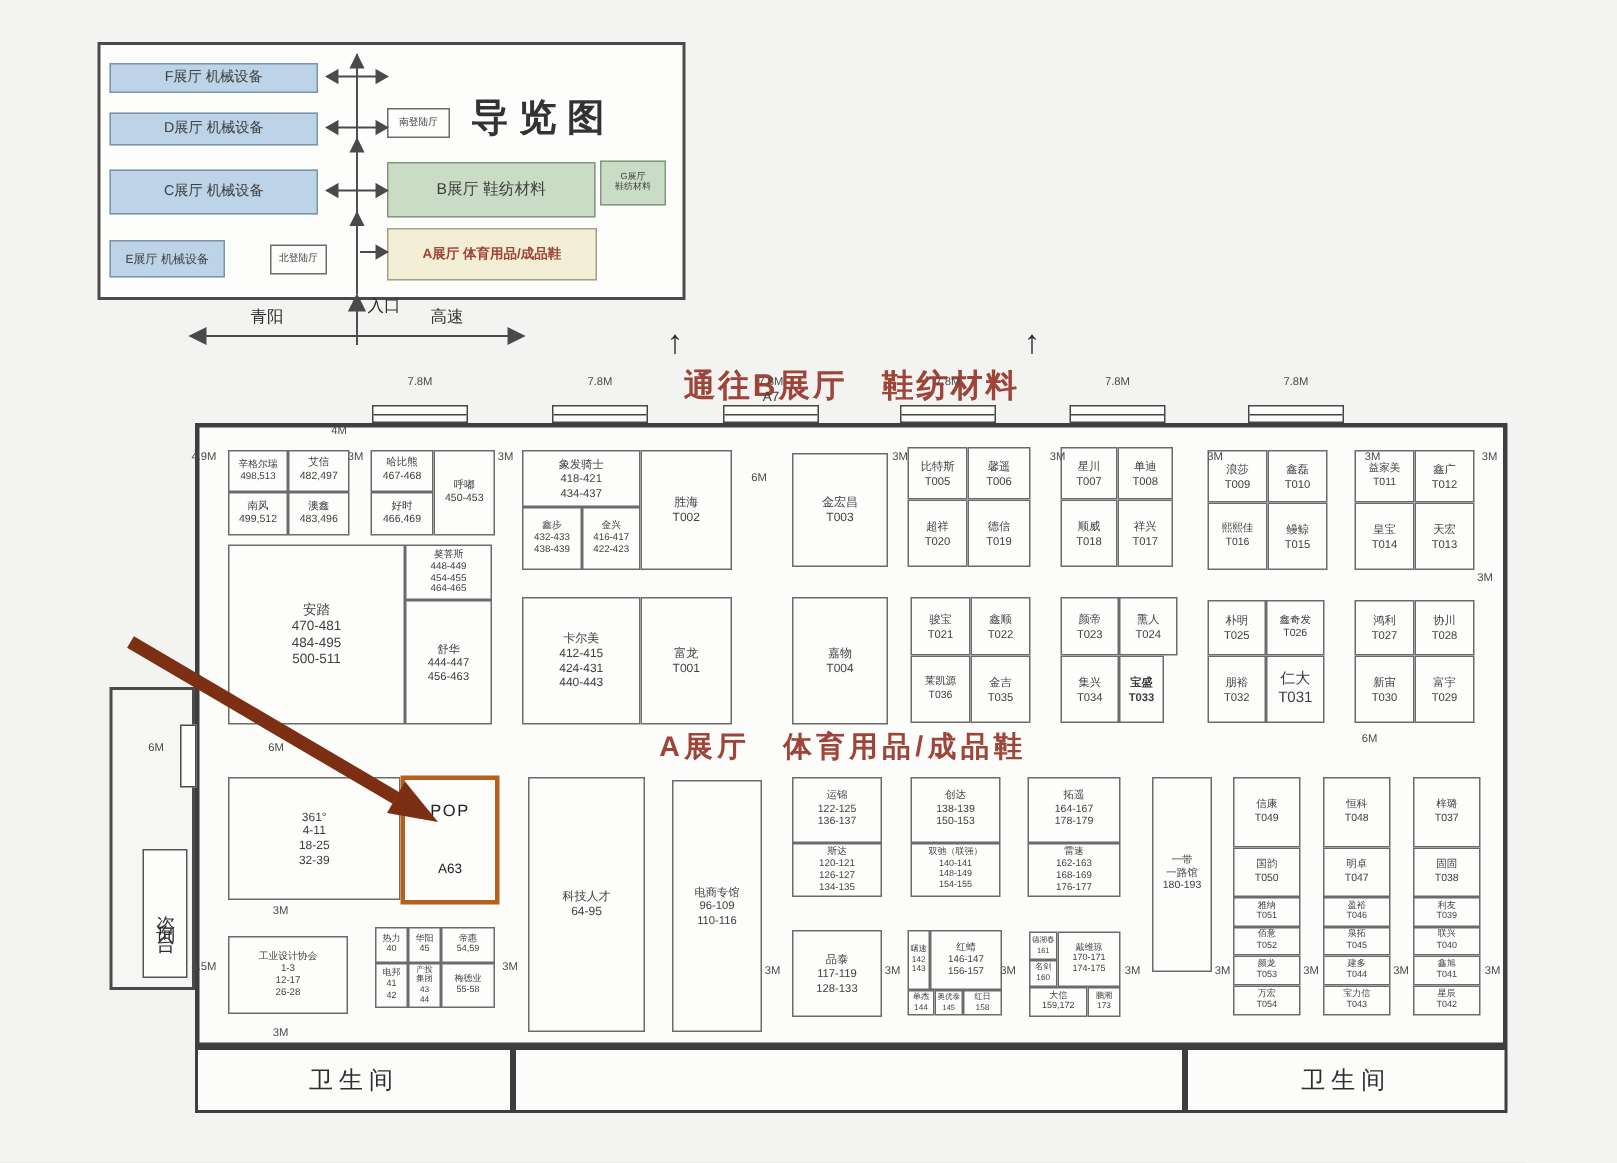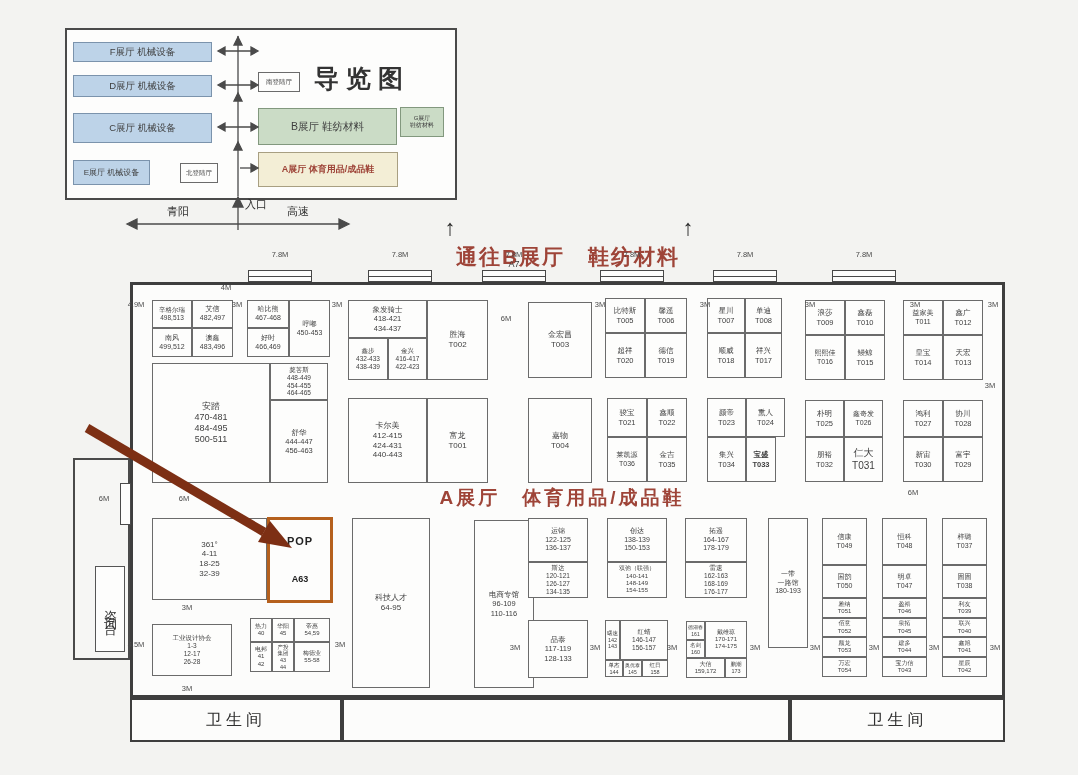--- a/index.html
+++ b/index.html
@@ -6,21 +6,21 @@
     --accent:#9e4438; --pop:#b5601d; --arrow:#7d2f14;
     --blue:#bdd3e8; --green:#cbdcc6; --cream:#f3eed6;
   }
   html,body{margin:0;padding:0;background:#e8e8e6;}
   .page{position:relative;width:1078px;height:775px;background:#f3f3f1;
         font-family:"Liberation Sans","DejaVu Sans",sans-serif;color:#3a3a3a;overflow:hidden;}
   .box{position:absolute;border:1px solid #6b6b6b;background:#fdfdfc;display:flex;
        flex-direction:column;align-items:center;justify-content:center;text-align:center;
        line-height:1.22;color:#3f3f3f;box-sizing:border-box;z-index:2;}
   .box span{display:block;white-space:nowrap;}
-  .pop{border:3px solid var(--pop);font-weight:700;color:#222;gap:20px;}
+  .pop{border:3px solid var(--pop);font-weight:400;color:#222;gap:20px;}
   .pop span:nth-child(1){font-size:11px;letter-spacing:1px;margin-bottom:5px;}
   .pop span:nth-child(2){font-size:9px;}
   .doorv{border:1px solid #4a4a4a;z-index:3;}
   .blue{background:var(--blue);border-color:#7b93ac;}
   .green{background:var(--green);border-color:#82987e;}
   .cream{background:var(--cream);border-color:#a89f82;}
   .whitebox{background:#fdfdfc;}
   .redtext{color:var(--accent);font-weight:700;}
   .ov-frame{position:absolute;left:65px;top:28px;width:388px;height:168px;
             border:2px solid #4a4a4a;background:#fdfdfc;z-index:1;}
@@ -340,21 +340,21 @@
         <span>32-39</span>
       </div>
       <div class="box pop" style="left: 267px; top: 517px; width: 66px; height: 86px; font-size: 11px;">
         <span>POP</span>
         <span>A63</span>
       </div>
       <div class="box" style="left: 352px; top: 518px; width: 78px; height: 170px; font-size: 8px; align-items: center;">
         <span>科技人才</span>
         <span>64-95</span>
       </div>
-      <div class="box" style="left: 448px; top: 520px; width: 60px; height: 168px; font-size: 7.5px; margin-left: 26px;">
+      <div class="box" style="left: 448px; top: 520px; width: 60px; height: 168px; font-size: 7.5px;">
         <span>电商专馆</span>
         <span>96-109</span>
         <span>110-116</span>
       </div>
       <div class="box" style="left: 528px; top: 518px; width: 60px; height: 44px; font-size: 7px;">
         <span>运锦</span>
         <span>122-125</span>
         <span>136-137</span>
       </div>
       <div class="box" style="left: 528px; top: 562px; width: 60px; height: 36px; font-size: 6.5px;">

